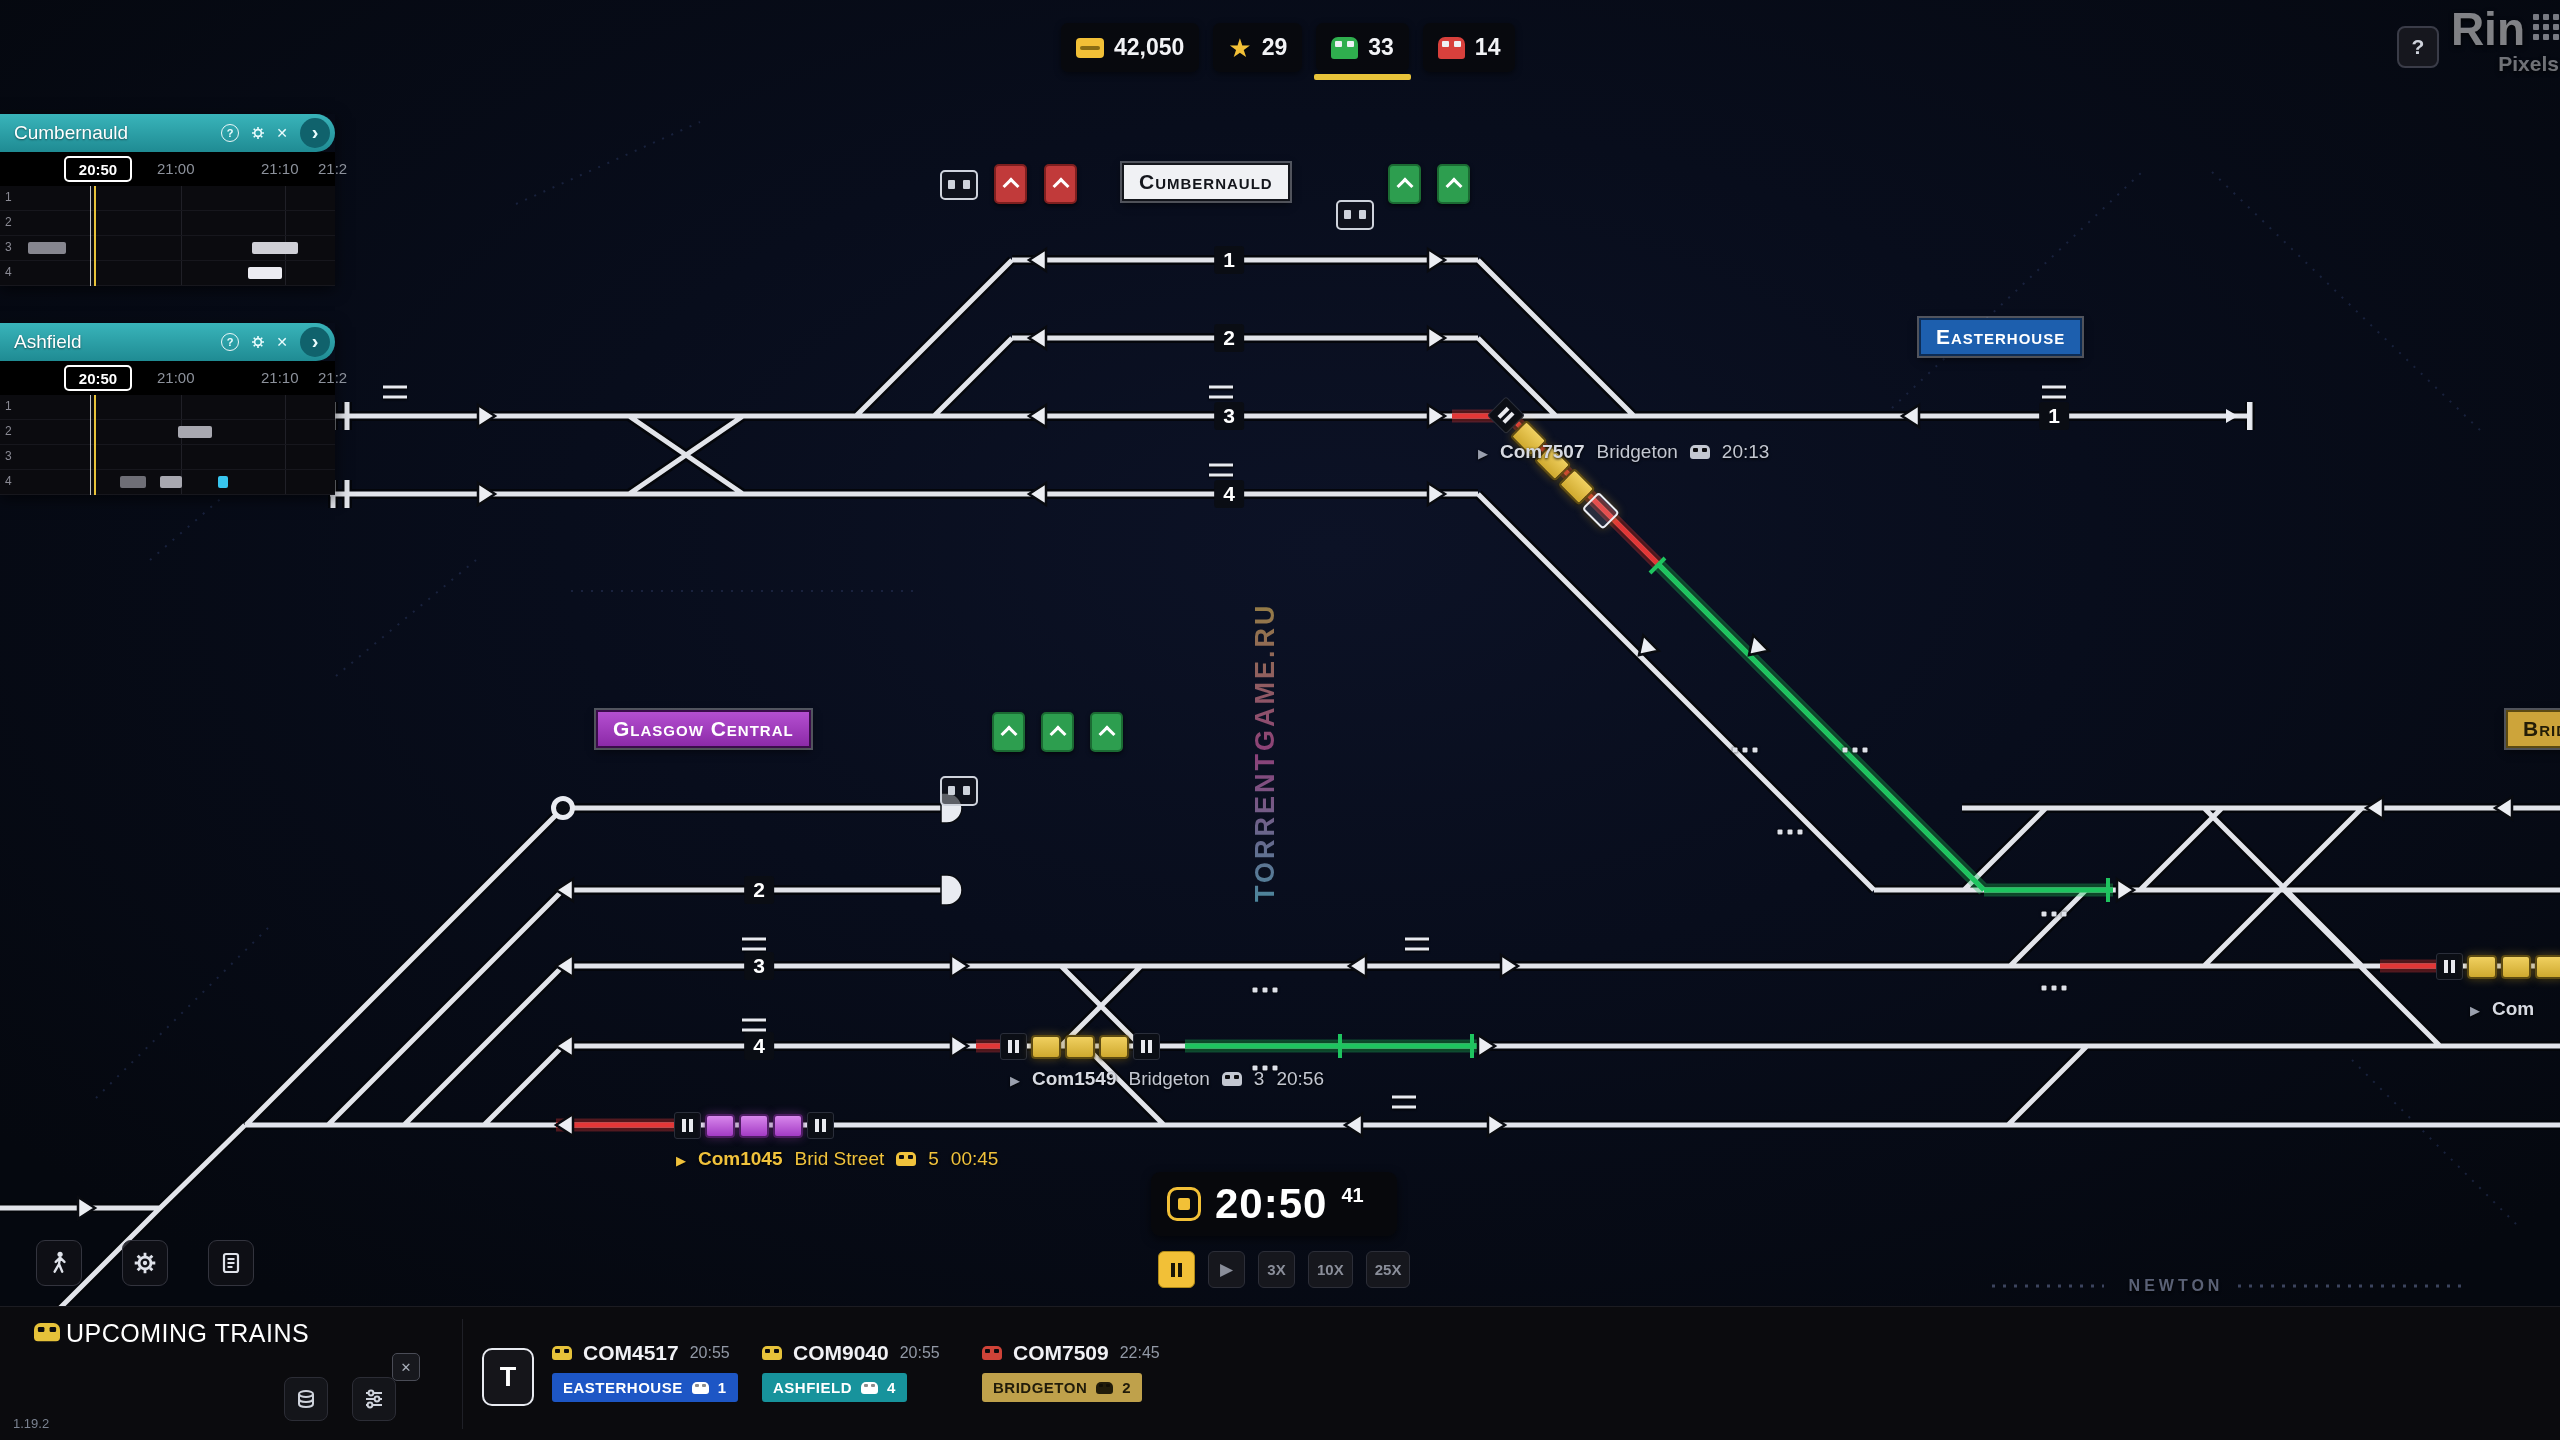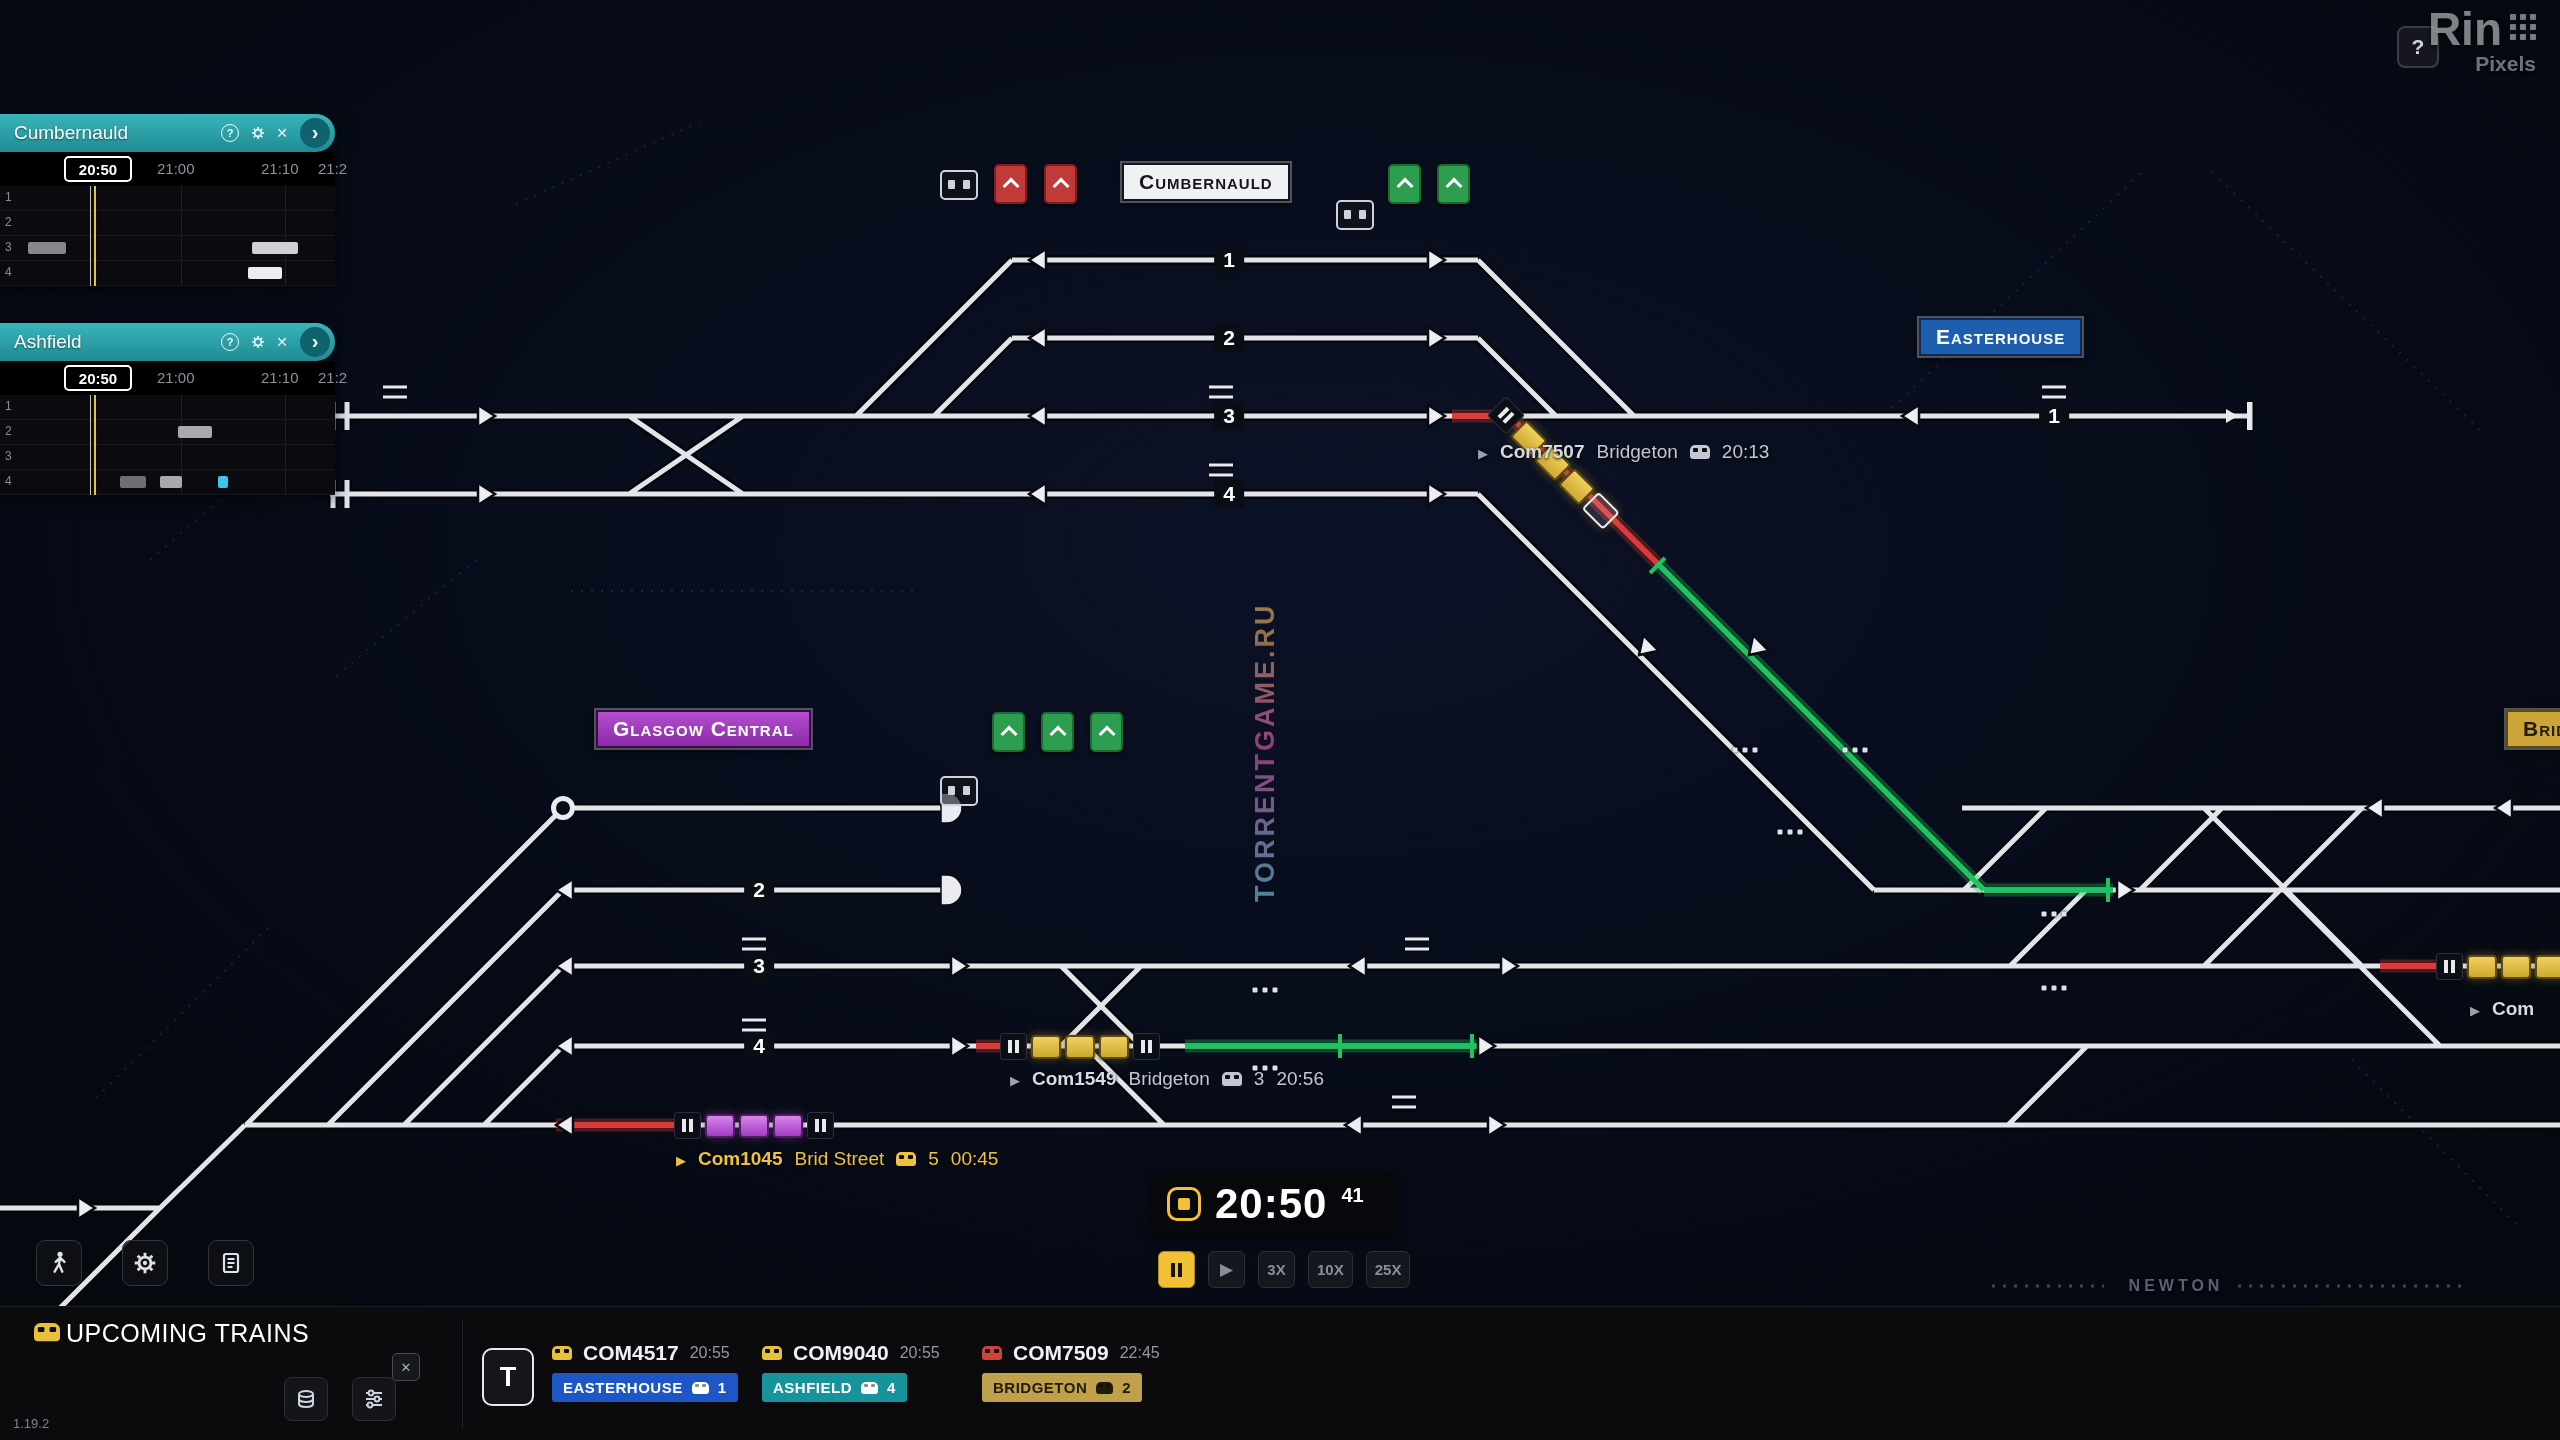--- a/index.html
+++ b/index.html
@@ -19,21 +19,21 @@
   .money-icon::after{content:"";position:absolute;left:4px;right:4px;top:8px;height:4px;background:#8a6d14;border-radius:2px}
   .star-icon{color:#f2c037;font-size:26px;line-height:1}
   .hud-train{width:27px;height:22px;border-radius:7px 7px 3px 3px;position:relative}
   .hud-train.green{background:#2fae4e}.hud-train.red{background:#d8403c}
   .hud-train::before,.hud-train::after{content:"";position:absolute;top:4px;width:7px;height:6px;background:#eef1f5;border-radius:1px}
   .hud-train::before{left:4px}.hud-train::after{right:4px}
   .help-btn{left:2397px;top:26px;width:42px;height:42px;border-radius:8px;background:#16171e;border:2px solid #3a3c48;
     color:#cfd3dc;font-size:21px;font-weight:bold;display:flex;align-items:center;justify-content:center;z-index:20}
 
   
-  .wm-corner{right:24px;top:8px;z-index:30;text-align:right;pointer-events:none}
+  .wm-corner{right:1px;top:8px;z-index:30;text-align:right;pointer-events:none}
   .wm-row{display:flex;align-items:flex-start;justify-content:flex-end;gap:8px}
   .wm-rin{font-size:46px;font-weight:800;color:rgba(245,246,250,.52);text-shadow:0 2px 5px rgba(0,0,0,.8);line-height:.95}
   .wm-pix{font-size:21px;font-weight:700;color:rgba(245,246,250,.45);text-shadow:0 2px 4px rgba(0,0,0,.8)}
   .wm-grid{display:grid;grid-template-columns:repeat(3,6px);gap:4px;margin-top:6px;opacity:.5}
   .wm-grid i{width:6px;height:6px;background:#e9ebf2;border-radius:1px}
   .wm-vert{left:1250px;top:572px;height:330px;z-index:15;writing-mode:vertical-rl;transform:rotate(180deg);
     font-size:27px;font-weight:800;letter-spacing:3px;opacity:.6;
     background:linear-gradient(to bottom,#79d8f2,#e462b4 45%,#f2d94a);-webkit-background-clip:text;background-clip:text;color:transparent;pointer-events:none}
 
   
@@ -391,20 +391,38 @@
     <span>Brid Street</span>
     <span class="mini-train"></span>
     <span>5</span>
     <span>00:45</span>
   </div>
   <div class="map-label abs" style="left:2470px;top:998px">
     <span class="tl-arrow"></span>
     <b>Com</b>
   </div>
 
+  <div class="hud abs">
+    <div class="hudbox">
+      <span class="money-icon"></span>
+      <span>42,050</span>
+    </div>
+    <div class="hudbox">
+      <span class="star-icon">★</span>
+      <span>29</span>
+    </div>
+    <div class="hudbox active">
+      <span class="hud-train green"></span>
+      <span>33</span>
+    </div>
+    <div class="hudbox">
+      <span class="hud-train red"></span>
+      <span>14</span>
+    </div>
+  </div>
   <div class="help-btn abs">?</div>
 
   <div class="wm-corner abs">
     <div class="wm-row">
       <span class="wm-rin">Rin</span>
       <span class="wm-grid">
           <i></i>
           <i></i>
           <i></i>
           <i></i>

